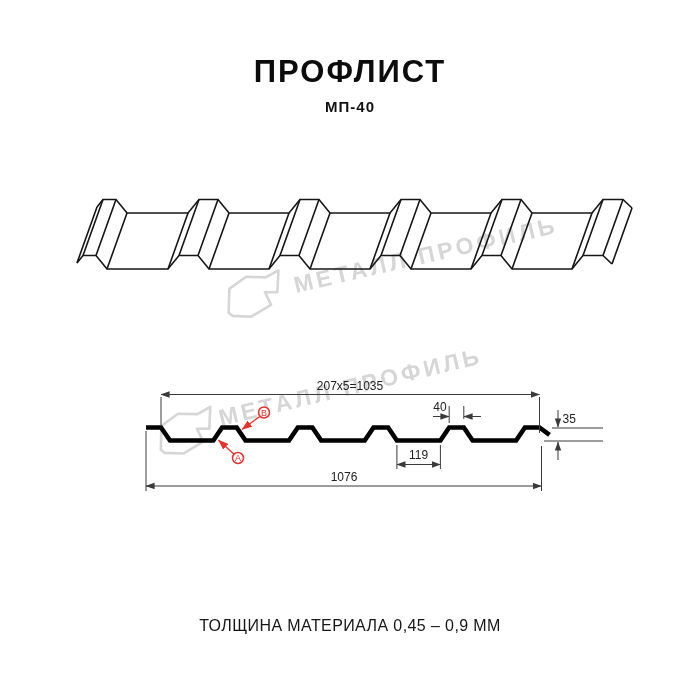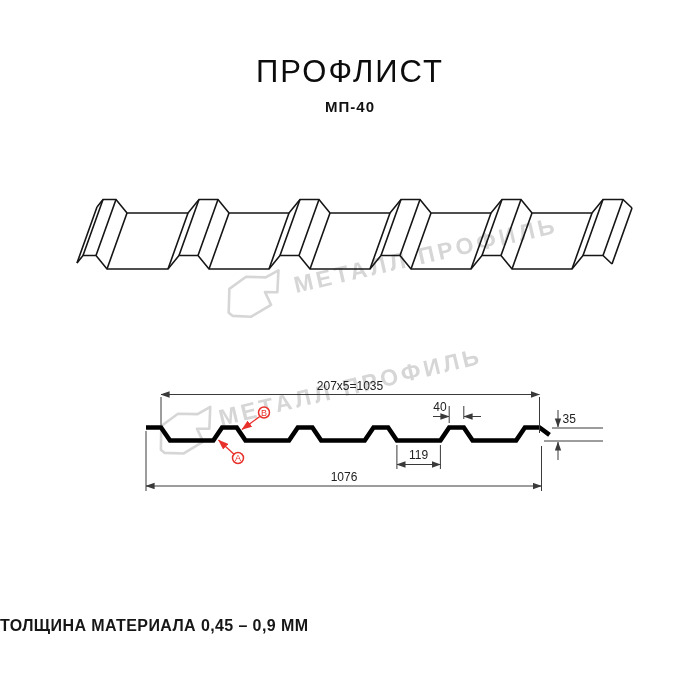--- a/index.html
+++ b/index.html
@@ -2,29 +2,29 @@
 <html><head>
 <meta charset="utf-8">
 <style>
   html,body{margin:0;padding:0;}
   body{
     width:700px;height:700px;position:relative;background:#ffffff;
     font-family:"Liberation Sans", sans-serif;overflow:hidden;
   }
   .page-title{
     position:absolute;top:54px;left:0;width:700px;text-align:center;
-    font-size:31px;font-weight:400;letter-spacing:2px;color:#0c0c0c;
+    font-size:31px;font-weight:700;letter-spacing:2px;color:#0c0c0c;
   }
   .page-subtitle{
     position:absolute;top:98px;left:0;width:700px;text-align:center;
     font-size:15px;font-weight:700;letter-spacing:1px;color:#111;
   }
   .footer-note{
-    position:absolute;top:617px;left:0;width:700px;
-    font-size:16px;font-weight:700;letter-spacing:0.4px;color:#161616;
+    position:absolute;top:617px;left:0;width:700px;text-align:center;
+    font-size:16px;font-weight:400;letter-spacing:0.4px;color:#161616;
   }
   svg{position:absolute;top:0;left:0;}
   .wm-text{
     font-family:"Liberation Sans",sans-serif;font-weight:700;
     font-size:23px;letter-spacing:3.5px;fill:#d6d6d6;
   }
   .wm-logo{stroke:#d6d6d6;stroke-width:2.6;fill:none;stroke-linejoin:round;}
   .sheet3d{stroke:#161616;stroke-width:1.6;fill:none;}
   .profile2d{stroke:#000000;stroke-width:4.6;fill:none;stroke-linejoin:miter;}
   .dimline{stroke:#3a3a3a;stroke-width:1;fill:none;}

